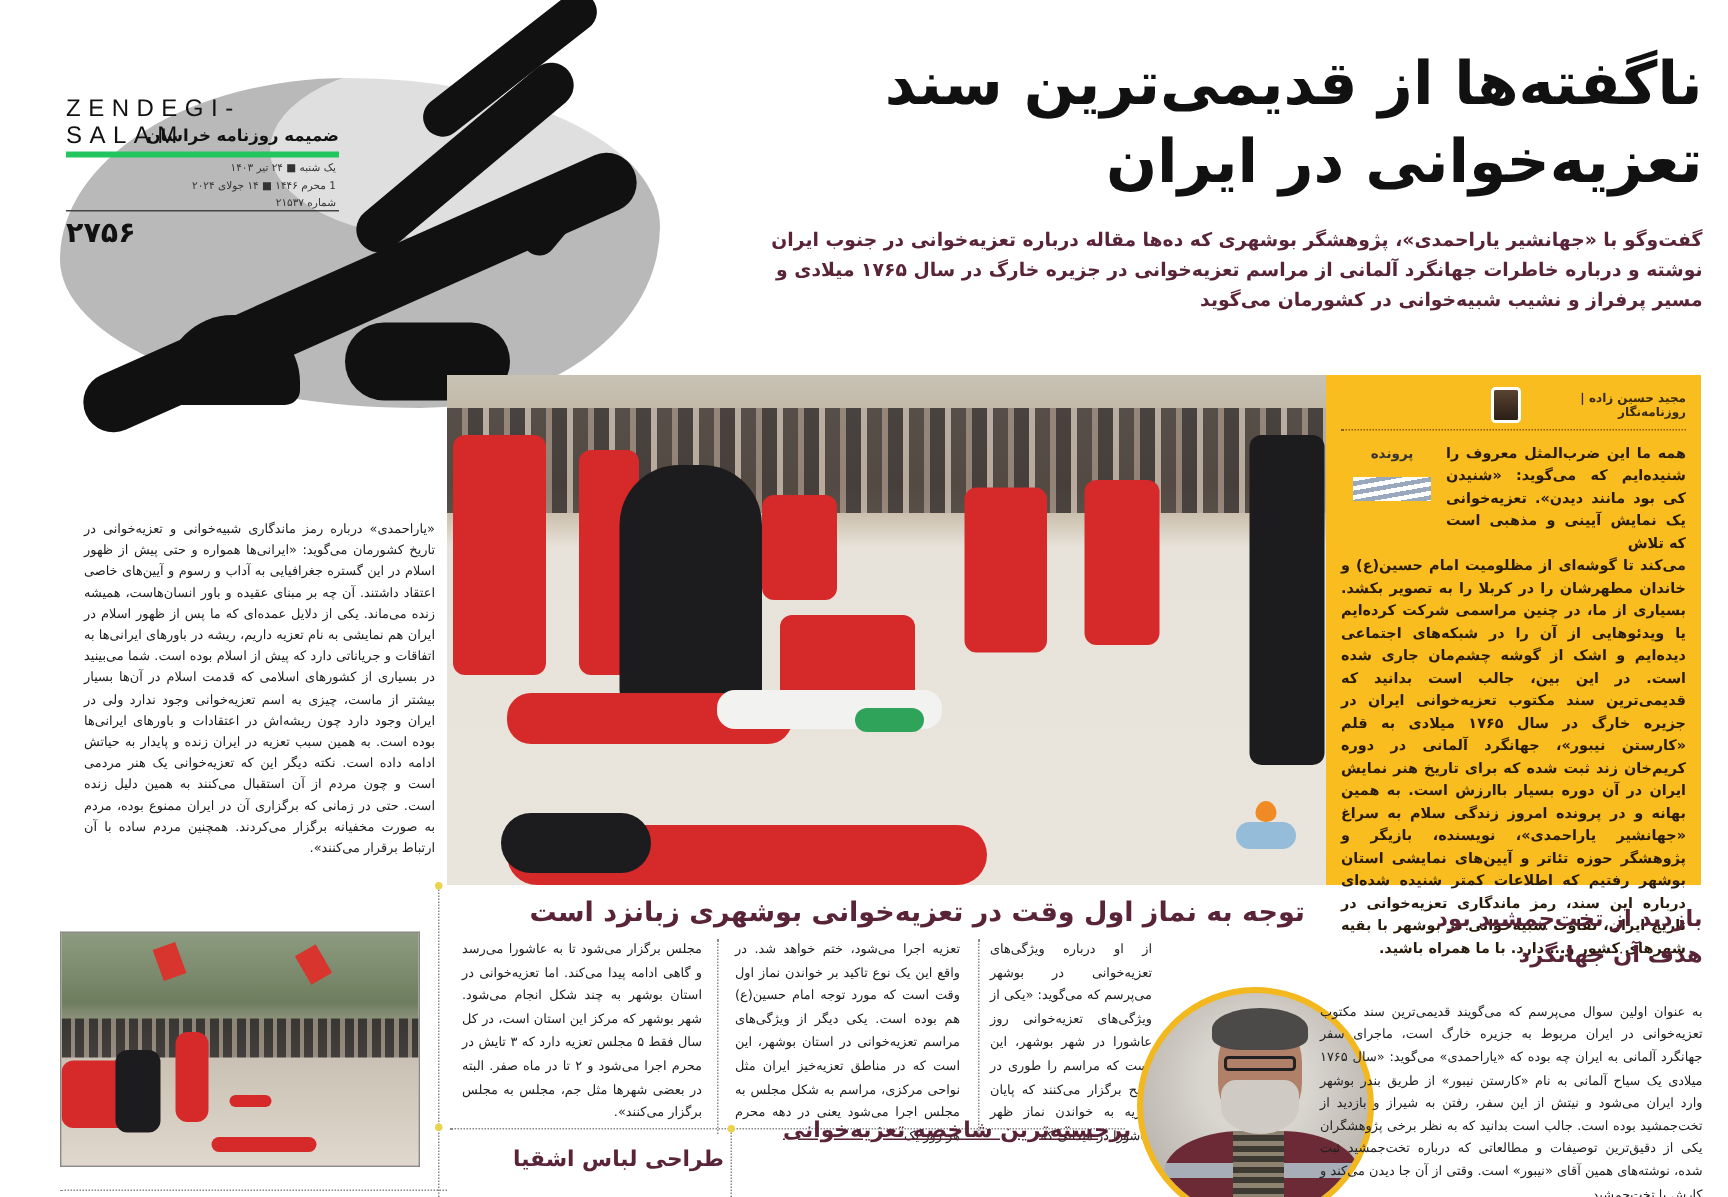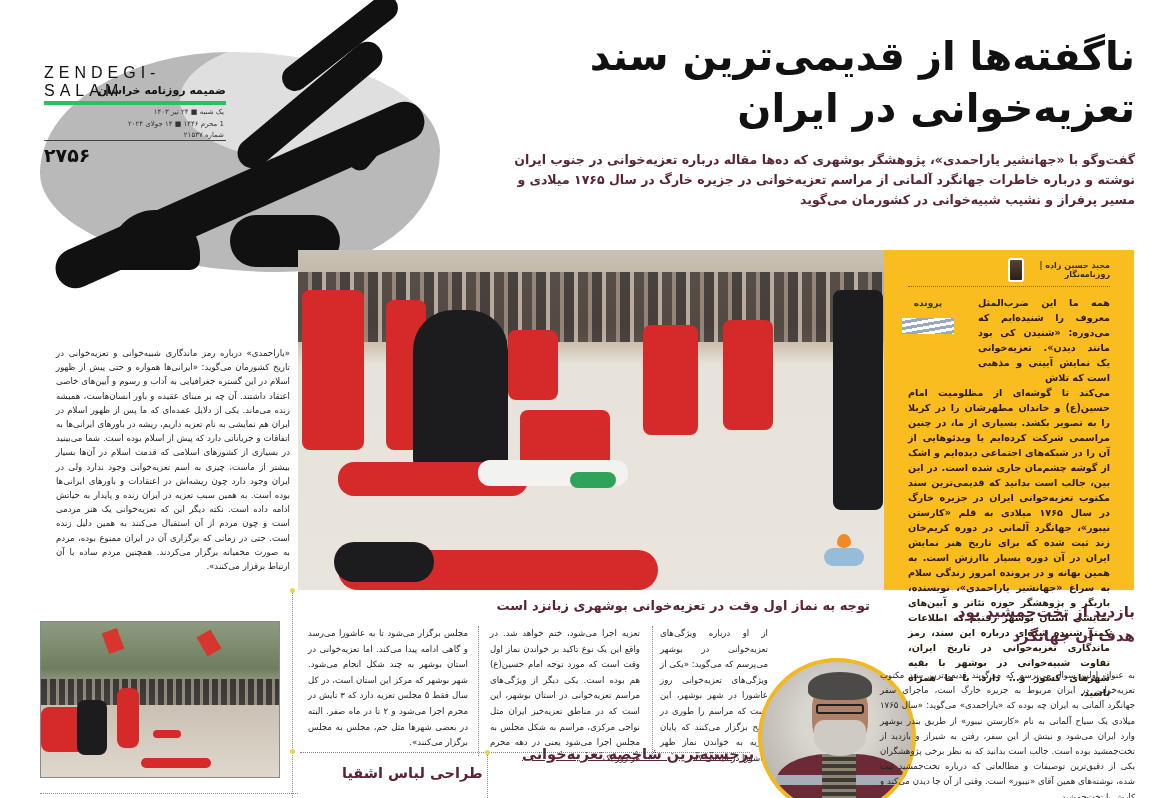--- a/index.html
+++ b/index.html
@@ -36,21 +36,21 @@
     background: linear-gradient(180deg, #c8c2b5 0%, #b6a58c 22%, #e8e3da 34%, #e9e4dc 100%); }
   .mp-crowd { position: absolute; left: 0; top: 22px; width: 100%; height: 70px; background: repeating-linear-gradient(90deg, #3b3330 0 10px, #8a7a70 10px 14px, #2a2526 14px 24px, #b7aba0 24px 28px); opacity: 0.8; }
   .mp-fig { position: absolute; border-radius: 8px; }
   .mp-red { background: #d62a2a; }
   .mp-black { background: #1c1b1d; }
   .mp-logo { position: absolute; right: 18px; bottom: 16px; width: 44px; height: 40px; }
   .mp-logo .flame { position: absolute; left: 15px; top: 0; width: 14px; height: 14px; background: #f08a24; border-radius: 50% 50% 50% 50% / 60% 60% 40% 40%; }
   .mp-logo .cloud { position: absolute; left: 2px; top: 14px; width: 40px; height: 18px; background: #7fb3d9; border-radius: 10px; opacity: 0.8; }
 
   
-  #yellow-box { position: absolute; left: 884px; top: 250px; width: 250px; height: 340px; background: #f9bd1f; padding: 8px 24px; }
+  #yellow-box { position: absolute; left: 884px; top: 250px; width: 250px; height: 340px; background: #f9bd1f; padding: 8px 10px; }
   .yb-author-row { display: flex; align-items: center; justify-content: flex-start; direction: rtl; gap: 6px; padding-bottom: 4px; border-bottom: 1px dotted #8a5c00; }
   .yb-author { font-size: 8px; color: #3a2a10; font-weight: bold; }
   .yb-avatar { width: 22px; height: 24px; background: linear-gradient(#5a4330, #2a1f17); border: 2px solid #fff; border-radius: 3px; margin-right: auto; margin-left: 100px; }
   .yb-section { position: absolute; left: 14px; top: 48px; width: 60px; text-align: center; }
   .yb-section-label { font-size: 9px; font-weight: bold; color: #333; }
   .yb-stripes { margin: 10px auto 0; width: 52px; height: 16px; background: repeating-linear-gradient(170deg, #ffffff 0 3px, #9aa8bd 3px 6px); }
   .yb-body { font-size: 9.6px; font-weight: bold; line-height: 15px; color: #2a1a0a; margin-top: 8px; text-align: justify; }
   .yb-first { padding-left: 70px; }
 
   
@@ -60,21 +60,21 @@
   #left-photo { position: absolute; left: 40px; top: 621px; width: 240px; height: 157px; border: 1px solid #888; overflow: hidden;
     background: linear-gradient(180deg, #8d9c80 0%, #6f7d5f 30%, #c9c0b3 52%, #e0d8cd 100%); }
   .lp-crowd { position: absolute; left: 0; top: 57px; width: 100%; height: 26px; background: repeating-linear-gradient(90deg, #2a2726 0 6px, #8c8175 6px 9px); opacity: 0.85; }
   .lp-flag { position: absolute; width: 16px; height: 22px; background: #d7352e; }
   .dotted-v { position: absolute; border-left: 1px dotted #888; }
   .dotted-h { position: absolute; border-top: 1px dotted #888; }
   .dot { position: absolute; width: 5px; height: 5px; border-radius: 50%; background: #e9d44c; }
 
   
   #mid-article { position: absolute; left: 300px; top: 598px; width: 580px; }
-  .ma-title { font-size: 13px; font-weight: bold; color: #5a2438; text-align: right; padding-right: 10px; }
+  .ma-title { font-size: 18px; font-weight: bold; color: #5a2438; text-align: right; padding-right: 10px; }
   .ma-cols { position: absolute; top: 28px; left: 0; width: 580px; }
   .ma-col { position: absolute; top: 0; font-size: 8.6px; line-height: 15.6px; color: #222; text-align: justify; }
   .col1 { left: 8px; width: 160px; }
   .col2 { left: 190px; width: 150px; }
   .col3 { left: 360px; width: 135px; }
 
   
   #portrait { position: absolute; left: 758px; top: 658px; width: 158px; height: 158px; border-radius: 50%; border: 4px solid #f3b81d; overflow: hidden;
     background: radial-gradient(circle at 50% 40%, #d9d6d0 0 30%, #bdb8b0 70%); }
   .pt-head { position: absolute; left: 50px; top: 18px; width: 56px; height: 70px; border-radius: 40%; background: #b08068; }
@@ -145,21 +145,21 @@
 <div id="yellow-box" class="rtl">
   <div class="yb-author-row">
     <span class="yb-author">مجید حسین زاده | روزنامه‌نگار</span>
     <span class="yb-avatar"></span>
   </div>
   <div class="yb-section">
     <div class="yb-section-label">پرونده</div>
     <div class="yb-stripes"></div>
   </div>
   <div class="yb-body">
-    <div class="yb-first">همه ما این ضرب‌المثل معروف را شنیده‌ایم که می‌دوره: «شنیدن کی بود مانند دیدن». تعزیه‌خوانی یک نمایش آیینی و مذهبی است که تلاش</div>
+    <div class="yb-first">همه ما این ضرب‌المثل معروف را شنیده‌ایم که می‌گوید: «شنیدن کی بود مانند دیدن». تعزیه‌خوانی یک نمایش آیینی و مذهبی است که تلاش</div>
     <div>می‌کند تا گوشه‌ای از مظلومیت امام حسین(ع) و خاندان مطهرشان را در کربلا را به تصویر بکشد. بسیاری از ما، در چنین مراسمی شرکت کرده‌ایم یا ویدئوهایی از آن را در شبکه‌های اجتماعی دیده‌ایم و اشک از گوشه چشم‌مان جاری شده است. در این بین، جالب است بدانید که قدیمی‌ترین سند مکتوب تعزیه‌خوانی ایران در جزیره خارگ در سال ۱۷۶۵ میلادی به قلم «کارستن نیبور»، جهانگرد آلمانی در دوره کریم‌خان زند ثبت شده که برای تاریخ هنر نمایش ایران در آن دوره بسیار باارزش است. به همین بهانه و در پرونده امروز زندگی سلام به سراغ «جهانشیر یاراحمدی»، نویسنده، بازیگر و پژوهشگر حوزه تئاتر و آیین‌های نمایشی استان بوشهر رفتیم که اطلاعات کمتر شنیده شده‌ای درباره این سند، رمز ماندگاری تعزیه‌خوانی در تاریخ ایران، تفاوت شبیه‌خوانی در بوشهر با بقیه شهرهای کشور و... دارد. با ما همراه باشید.</div>
   </div>
 </div>
 
 <div id="left-article" class="rtl">
   <div class="la-body">«یاراحمدی» درباره رمز ماندگاری شبیه‌خوانی و تعزیه‌خوانی در تاریخ کشورمان می‌گوید: «ایرانی‌ها همواره و حتی پیش از ظهور اسلام در این گستره جغرافیایی به آداب و رسوم و آیین‌های خاصی اعتقاد داشتند. آن چه بر مبنای عقیده و باور انسان‌هاست، همیشه زنده می‌ماند. یکی از دلایل عمده‌ای که ما پس از ظهور اسلام در ایران هم نمایشی به نام تعزیه داریم، ریشه در باورهای ایرانی‌ها به اتفاقات و جریاناتی دارد که پیش از اسلام بوده است. شما می‌بینید در بسیاری از کشورهای اسلامی که قدمت اسلام در آن‌ها بسیار بیشتر از ماست، چیزی به اسم تعزیه‌خوانی وجود ندارد ولی در ایران وجود دارد چون ریشه‌اش در اعتقادات و باورهای ایرانی‌ها بوده است. به همین سبب تعزیه در ایران زنده و پایدار به حیاتش ادامه داده است. نکته دیگر این که تعزیه‌خوانی یک هنر مردمی است و چون مردم از آن استقبال می‌کنند به همین دلیل زنده است. حتی در زمانی که برگزاری آن در ایران ممنوع بوده، مردم به صورت مخفیانه برگزار می‌کردند. همچنین مردم ساده با آن ارتباط برقرار می‌کنند».</div>
 </div>
 <div class="dotted-v" style="left:292px;top:590px;height:210px;"></div>
 <div class="dot" style="left:290px;top:588px;"></div>
 <div class="dot" style="left:290px;top:749px;"></div>

